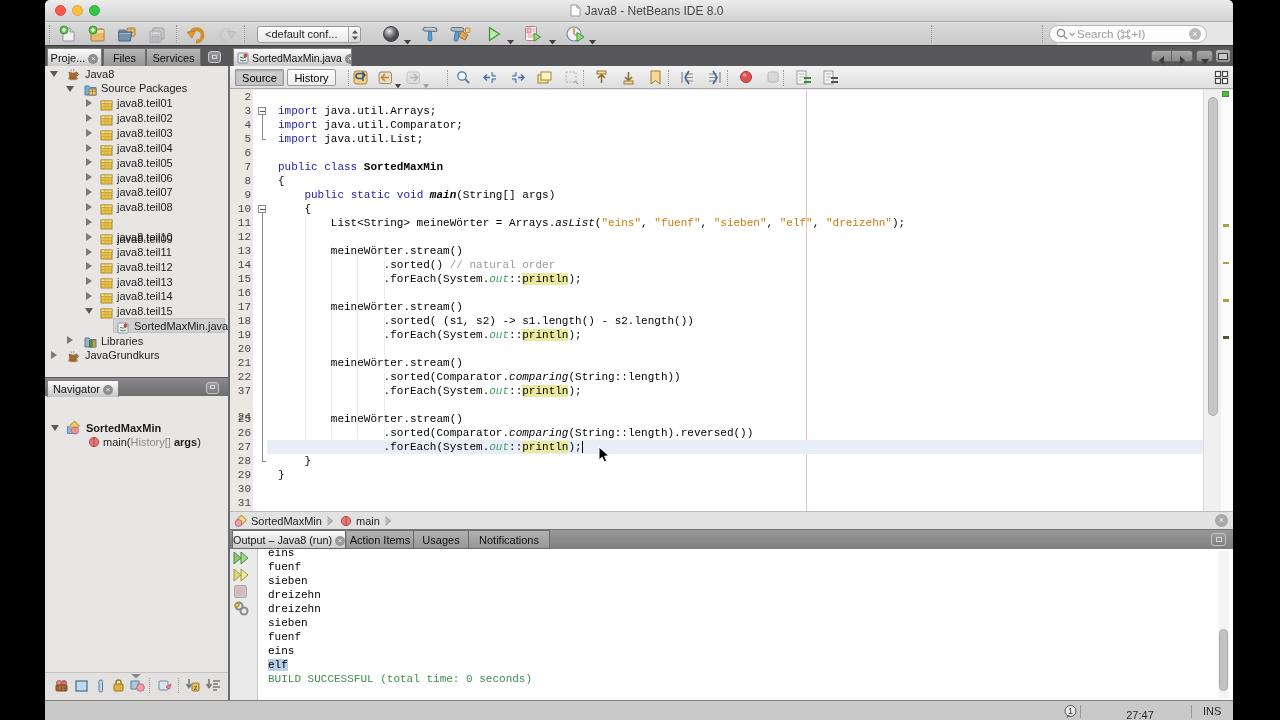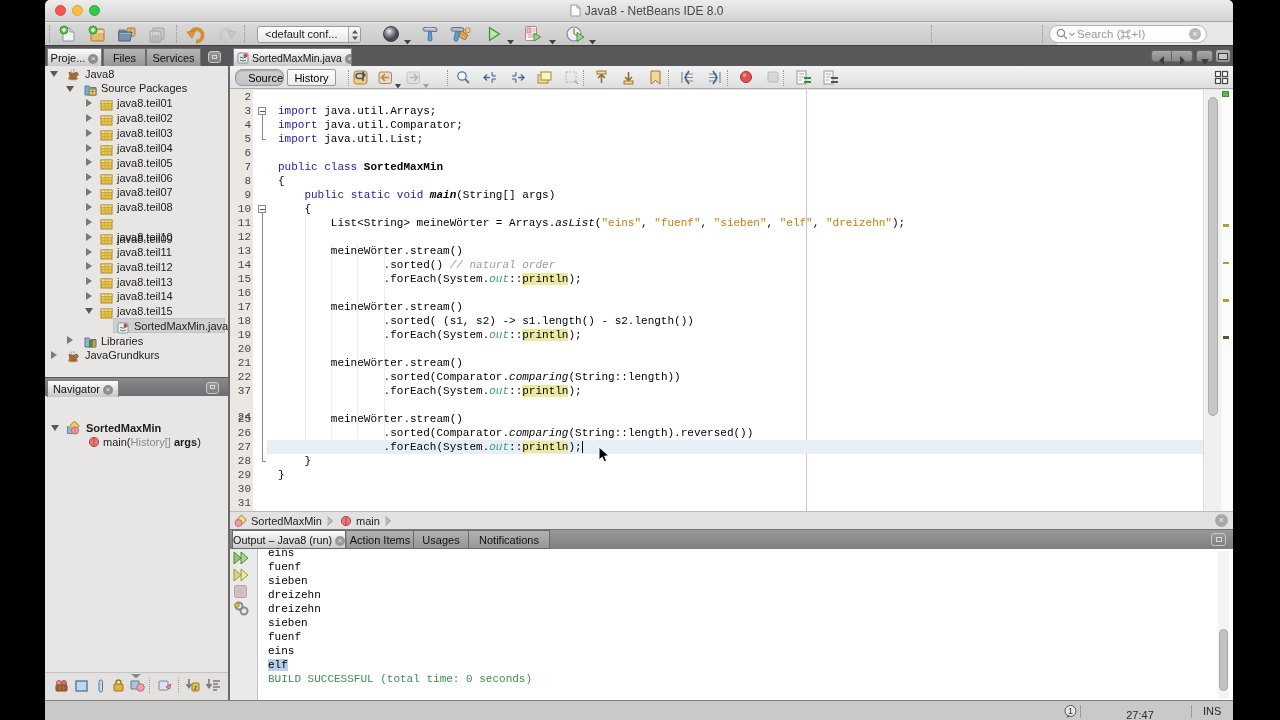--- a/index.html
+++ b/index.html
@@ -29,21 +29,21 @@
 
 #edtoolbar{position:absolute;left:185px;top:66px;width:1003px;height:23px;background:linear-gradient(#f3f3f3,#dfdfdf);border-bottom:1px solid #aaa;}
 .srcbtn{position:absolute;top:3px;height:17px;font-size:11px;line-height:16px;text-align:center;border:1px solid #999;}
 #codearea{position:absolute;left:185px;top:90px;width:1003px;height:421px;background:#fff;}
 #gutter{position:absolute;left:185px;top:90px;width:23px;height:421px;background:#eae8e1;}
 .lnum{position:absolute;width:21px;text-align:right;font-family:"Liberation Mono",monospace;font-size:11px;color:#46464a;height:14px;line-height:14px;}
 #code{position:absolute;left:233px;top:90px;font-family:"Liberation Mono",monospace;font-size:11px;line-height:14px;color:#000;white-space:pre;}
 #code div{height:14px;}
 .k{color:#2320a6;}
 .s{color:#c97a0a;}
-.cm{color:#9b9b9b;font-style:italic;}
+.cm{color:#9b9b9b;}
 .bold{font-weight:bold;}
 .it{font-style:italic;}
 .gf{color:#3fa066;font-style:italic;}
 .occ{background:#eceaa0;}
 .eti{position:absolute;top:3px;}
 
 #breadcrumb{position:absolute;left:185px;top:511px;width:1003px;height:19px;background:#e2e2e2;border-top:1px solid #bbb;border-bottom:1px solid #757575;font-size:11px;color:#222;}
 
 #outtabs{position:absolute;left:185px;top:530px;width:1003px;height:19px;background:linear-gradient(#989898,#7f7f7f);}
 .otab{position:absolute;top:0;height:19px;font-size:11px;line-height:19px;text-align:center;color:#111;white-space:nowrap;overflow:hidden;}
@@ -396,21 +396,21 @@
         <path d="M5 1 v8 M2.5 6 L5 9.5 L7.5 6" fill="none" stroke="#7a7a7a" stroke-width="1.6"></path>
         <rect x="8" y="5" width="7" height="8" rx="1" fill="#e0c060" stroke="#9a7a2a"></rect>
         <text x="11.5" y="11.5" font-size="7" text-anchor="middle" fill="#5a4a10" font-family="Liberation Sans">z</text>
       </svg>
     <svg class="abs" style="left:160px;top:5px" width="16" height="15" viewBox="0 0 16 15">
         <path d="M4 1 v8 M1.5 6 L4 9.5 L6.5 6" fill="none" stroke="#7a7a7a" stroke-width="1.6"></path>
         <path d="M8 3 h7 M8 6 h5 M8 9 h7 M8 12 h4" stroke="#7a7a7a" stroke-width="1.4"></path>
       </svg>
   </div>
   <div id="edtoolbar">
-    <div class="srcbtn" style="left:5px;width:49px;background:linear-gradient(#d0d0d0,#c4c4c4);box-shadow:inset 0 1px 2px rgba(0,0,0,.22);border-radius:7px;text-align:right;">Source</div>
+    <div class="srcbtn" style="left:5px;width:49px;background:linear-gradient(#d0d0d0,#c4c4c4);box-shadow:inset 0 1px 2px rgba(0,0,0,.22);border-radius:1px;">Source</div>
     <div class="srcbtn" style="left:57px;width:49px;background:linear-gradient(#fefefe,#ececec);border-radius:2px;">History</div>
     <div class="abs" style="left:117.5px;top:4px;height:16px;border-left:1px dotted #9a9a9a;"></div>
     <span class="eti" style="left:122px"><svg width="17" height="17" viewBox="0 0 17 17">
           <rect x="2" y="2" width="13" height="13" rx="2.5" fill="#f2cf84" stroke="#a8823a"></rect>
           <path d="M11 4.5 H6.5 a2.5 2.5 0 0 0 0 5 H11 M11 12 V2.5" fill="none" stroke="#3a5a7a" stroke-width="1.5"></path>
           <path d="M11 2.5 l3 3.5 -3 3.5" fill="#3a5a7a"></path>
         </svg></span>
     <span class="eti" style="left:147px"><svg width="17" height="17" viewBox="0 0 17 17">
           <rect x="2" y="3" width="12.5" height="11.5" rx="2" fill="#e8ddc8" stroke="#9a8a6a"></rect>
           <path d="M12 8.5 H4.5 M8 5 L4.5 8.5 L8 12" stroke="#c8862e" stroke-width="1.7" fill="none"></path>

